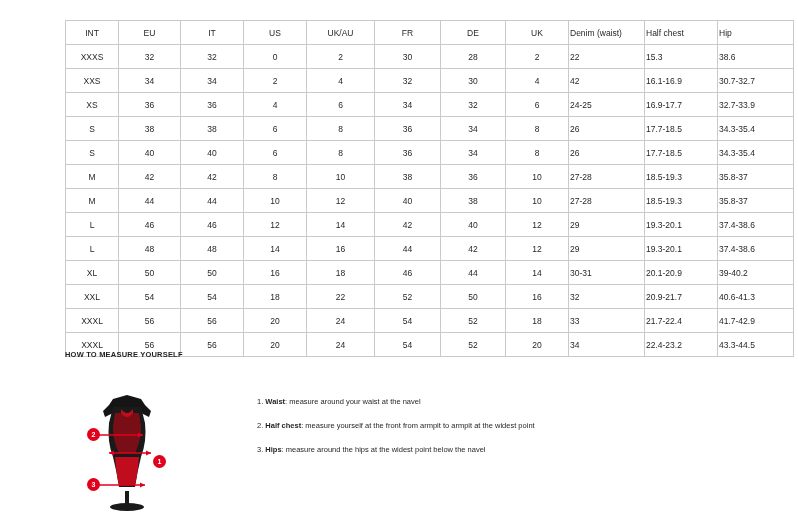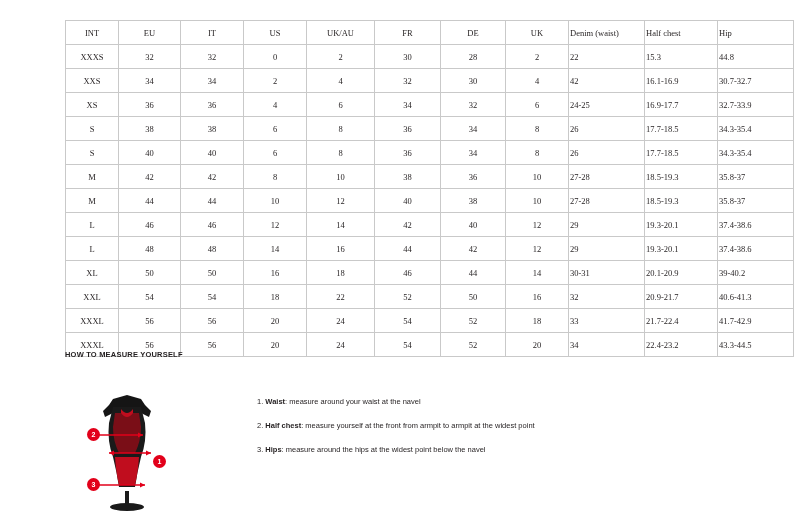--- a/index.html
+++ b/index.html
@@ -19,21 +19,20 @@
     position: relative;
     width: 798px;
     height: 519px;
   }
   
   .table-wrap {
     position: absolute;
     left: 65px;
     top: 20px;
     width: 668px;
-    font-family: Liberation Serif, serif;
   }
   table.size-table {
     border-collapse: collapse;
     width: 100%;
     table-layout: fixed;
   }
   table.size-table td, table.size-table th {
     border: 1px solid #c9c9c9;
     height: 23px;
     font-size: 8.5px;
@@ -156,21 +155,21 @@
             <td>XXXS</td>
             <td>32</td>
             <td>32</td>
             <td>0</td>
             <td>2</td>
             <td>30</td>
             <td>28</td>
             <td>2</td>
             <td class="left">22</td>
             <td class="left">15.3</td>
-            <td class="left">44.8</td>
+            <td class="left">38.6</td>
           </tr>
           <tr>
             <td>XXS</td>
             <td>34</td>
             <td>34</td>
             <td>2</td>
             <td>4</td>
             <td>32</td>
             <td>30</td>
             <td>4</td>

